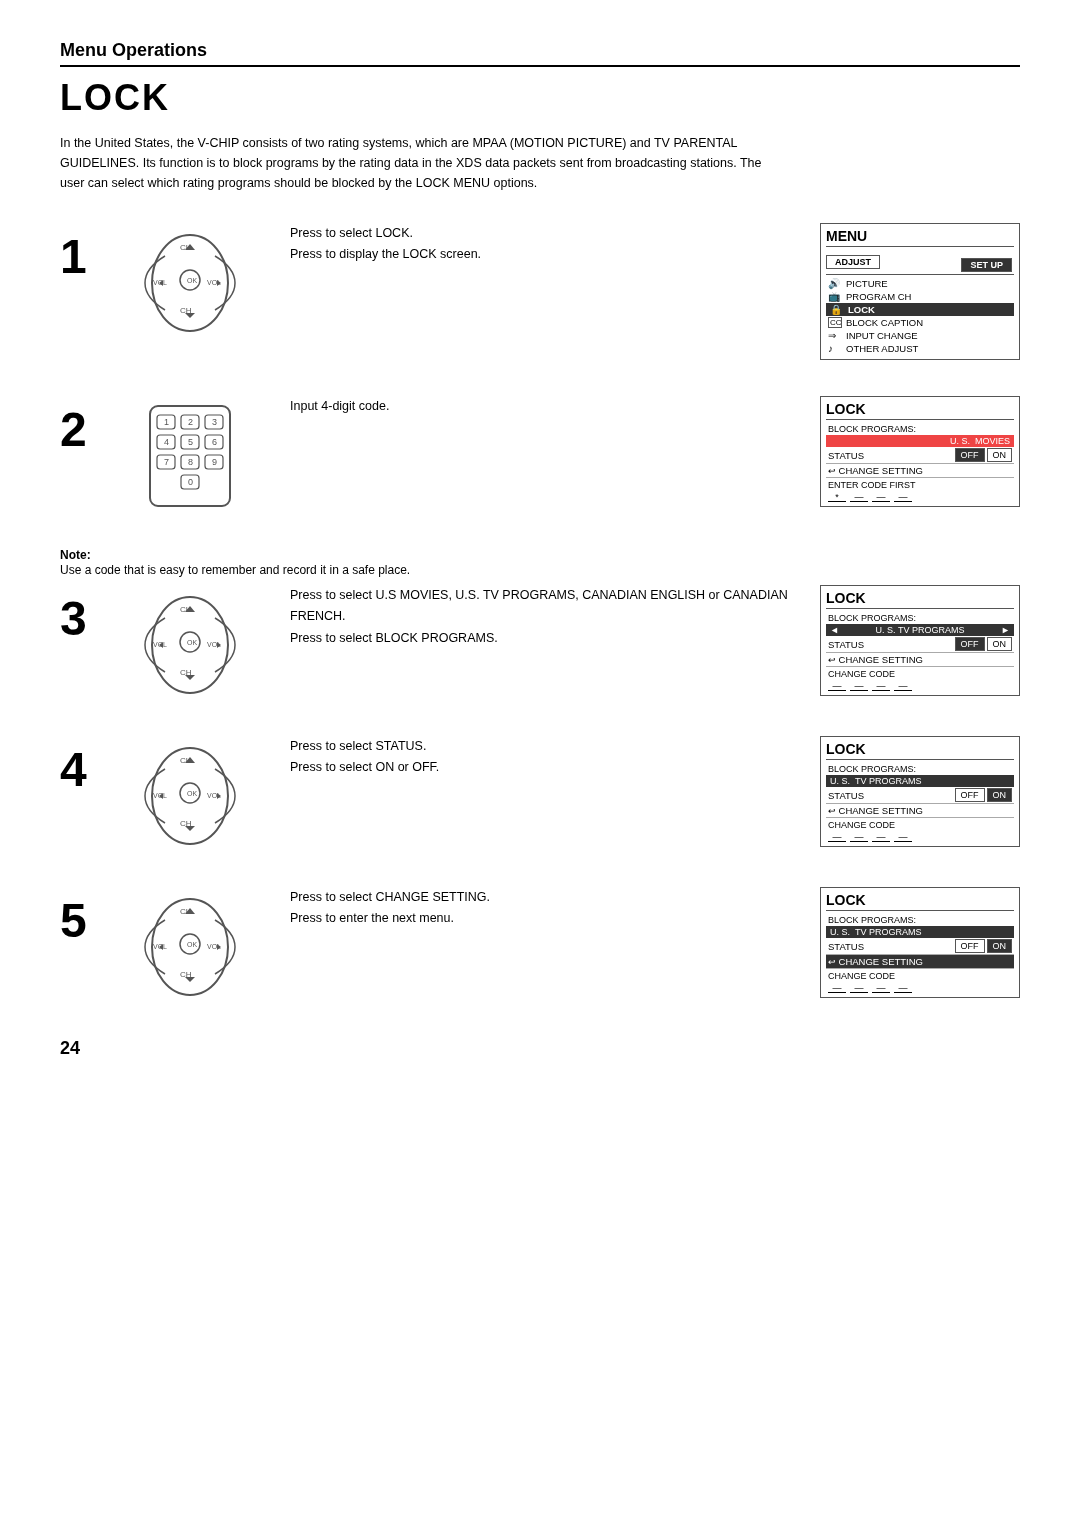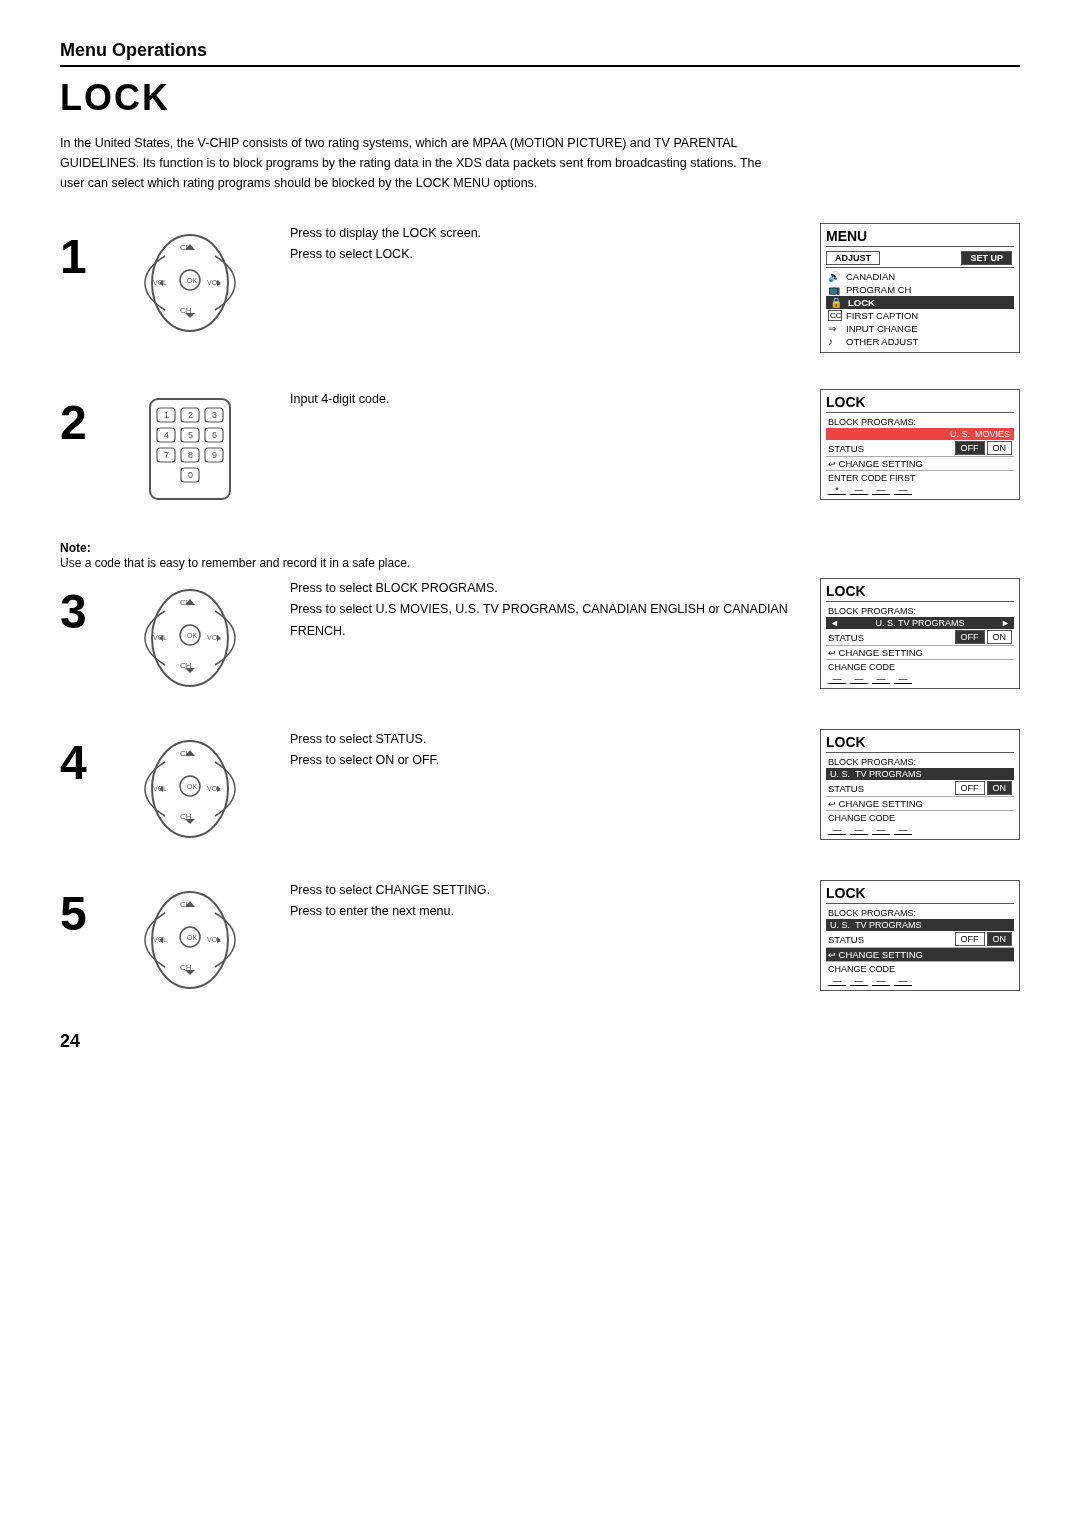--- a/index.html
+++ b/index.html
@@ -120,20 +120,21 @@
     .tv-box .tab-item {
       font-size: 9px;
       font-weight: bold;
       padding: 1px 8px;
       border: 1px solid #555;
       margin-right: 2px;
     }
     .tv-box .tab-item.active {
       background: #333;
       color: #fff;
+      margin-top: 7px;
     }
     .tv-box .menu-item {
       display: flex;
       align-items: center;
       padding: 1px 2px;
       font-size: 9.5px;
       gap: 4px;
     }
     .tv-box .menu-item.active-item {
       font-weight: bold;
@@ -244,45 +245,45 @@
       <polygon points="92,52 96,55 92,58" fill="#555"></polygon>
 
       <text x="55" y="85" font-size="8" fill="#555">CH</text>
       <polygon points="65,90 60,85 70,85" fill="#555"></polygon>
 
       <path d="M 40,28 Q 20,40 20,55 Q 20,70 40,82" fill="none" stroke="#555" stroke-width="1.5"></path>
       <path d="M 90,28 Q 110,40 110,55 Q 110,70 90,82" fill="none" stroke="#555" stroke-width="1.5"></path>
     </svg>
   </div>
   <div class="step-text">
+    <div>Press to select LOCK.</div>
     <div>Press to display the LOCK screen.</div>
-    <div>Press to select LOCK.</div>
   </div>
   <div class="step-screen">
     <div class="tv-box">
       <div class="tv-title">MENU</div>
       <div class="tv-row tab-row">
         <div class="tab-item">ADJUST</div>
         <div class="tab-item active">SET UP</div>
       </div>
       <div class="menu-item">
         <span class="menu-icon">🔊</span>
-        <span>CANADIAN</span>
+        <span>PICTURE</span>
       </div>
       <div class="menu-item">
         <span class="menu-icon">📺</span>
         <span>PROGRAM CH</span>
       </div>
       <div class="menu-item active-item highlighted" style="background:#333;color:#fff;padding:1px 4px;">
         <span class="menu-icon" style="color:#fff;">🔒</span>
         <span>LOCK</span>
       </div>
       <div class="menu-item">
         <span class="menu-icon" style="font-size:8px;border:1px solid #555;padding:0 1px;">CC</span>
-        <span>FIRST CAPTION</span>
+        <span>BLOCK CAPTION</span>
       </div>
       <div class="menu-item">
         <span class="menu-icon">⇒</span>
         <span>INPUT CHANGE</span>
       </div>
       <div class="menu-item">
         <span class="menu-icon">♪</span>
         <span>OTHER ADJUST</span>
       </div>
     </div>
@@ -373,22 +374,22 @@
       <polygon points="38,52 34,55 38,58" fill="#555"></polygon>
       <text x="82" y="57" font-size="7" fill="#555">VOL</text>
       <polygon points="92,52 96,55 92,58" fill="#555"></polygon>
       <text x="55" y="85" font-size="8" fill="#555">CH</text>
       <polygon points="65,90 60,85 70,85" fill="#555"></polygon>
       <path d="M 40,28 Q 20,40 20,55 Q 20,70 40,82" fill="none" stroke="#555" stroke-width="1.5"></path>
       <path d="M 90,28 Q 110,40 110,55 Q 110,70 90,82" fill="none" stroke="#555" stroke-width="1.5"></path>
     </svg>
   </div>
   <div class="step-text">
+    <div>Press to select U.S MOVIES, U.S. TV PROGRAMS, CANADIAN ENGLISH or CANADIAN FRENCH.</div>
     <div>Press to select BLOCK PROGRAMS.</div>
-    <div>Press to select U.S MOVIES, U.S. TV PROGRAMS, CANADIAN ENGLISH or CANADIAN FRENCH.</div>
   </div>
   <div class="step-screen">
     <div class="tv-box">
       <div class="tv-title">LOCK</div>
       <div style="font-size:9px;padding:1px 2px;">BLOCK PROGRAMS:</div>
       <div style="background:#333;color:#fff;font-size:9px;padding:1px 4px;display:flex;justify-content:space-between;">
         <span>◄</span>
           <span>U. S.&nbsp;TV PROGRAMS</span>
           <span>►</span>
       </div>

